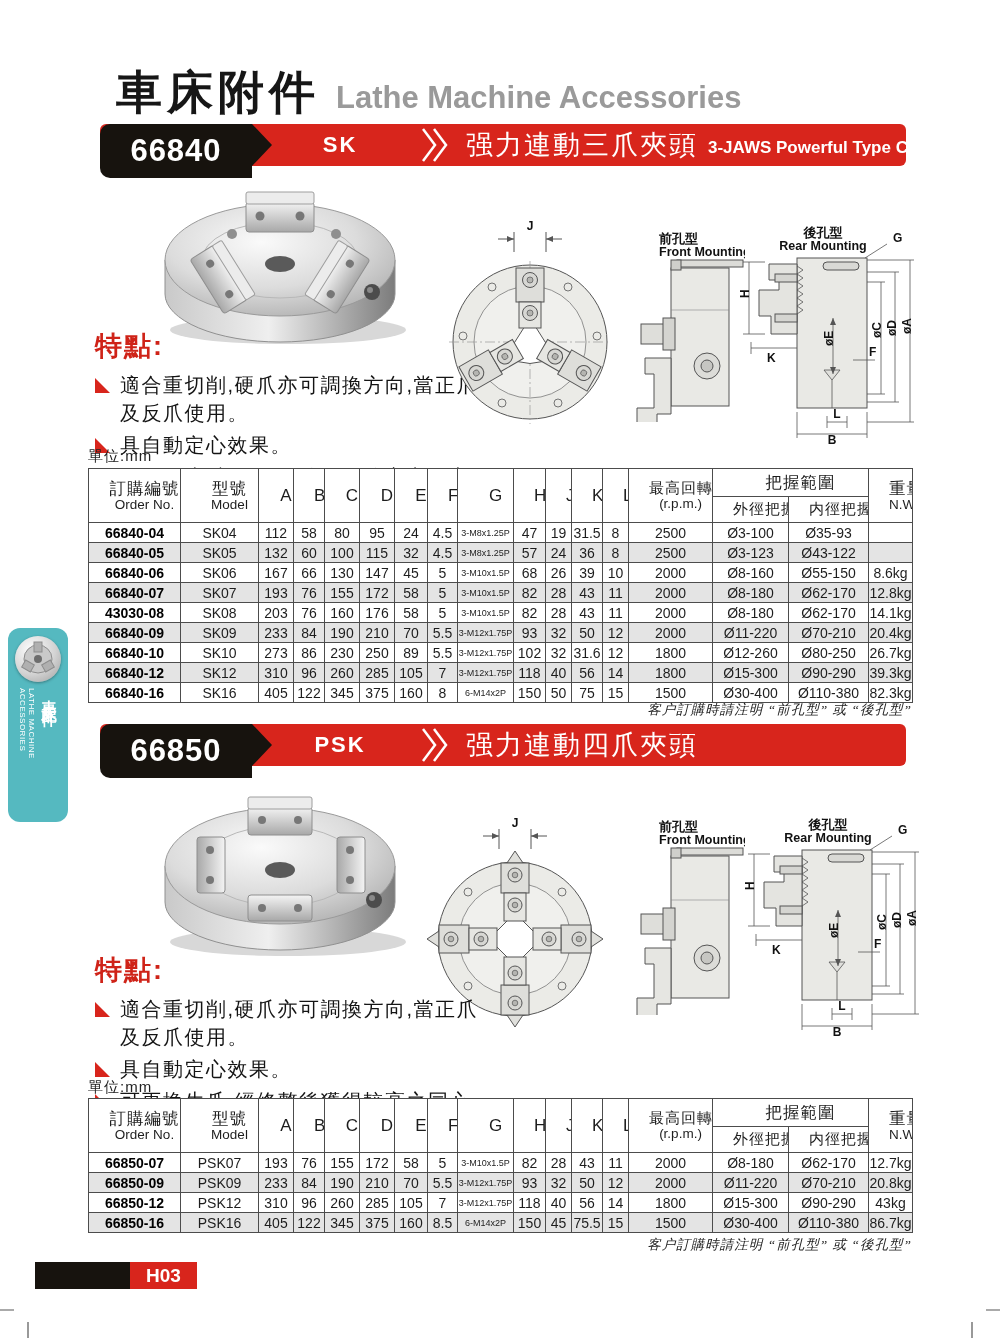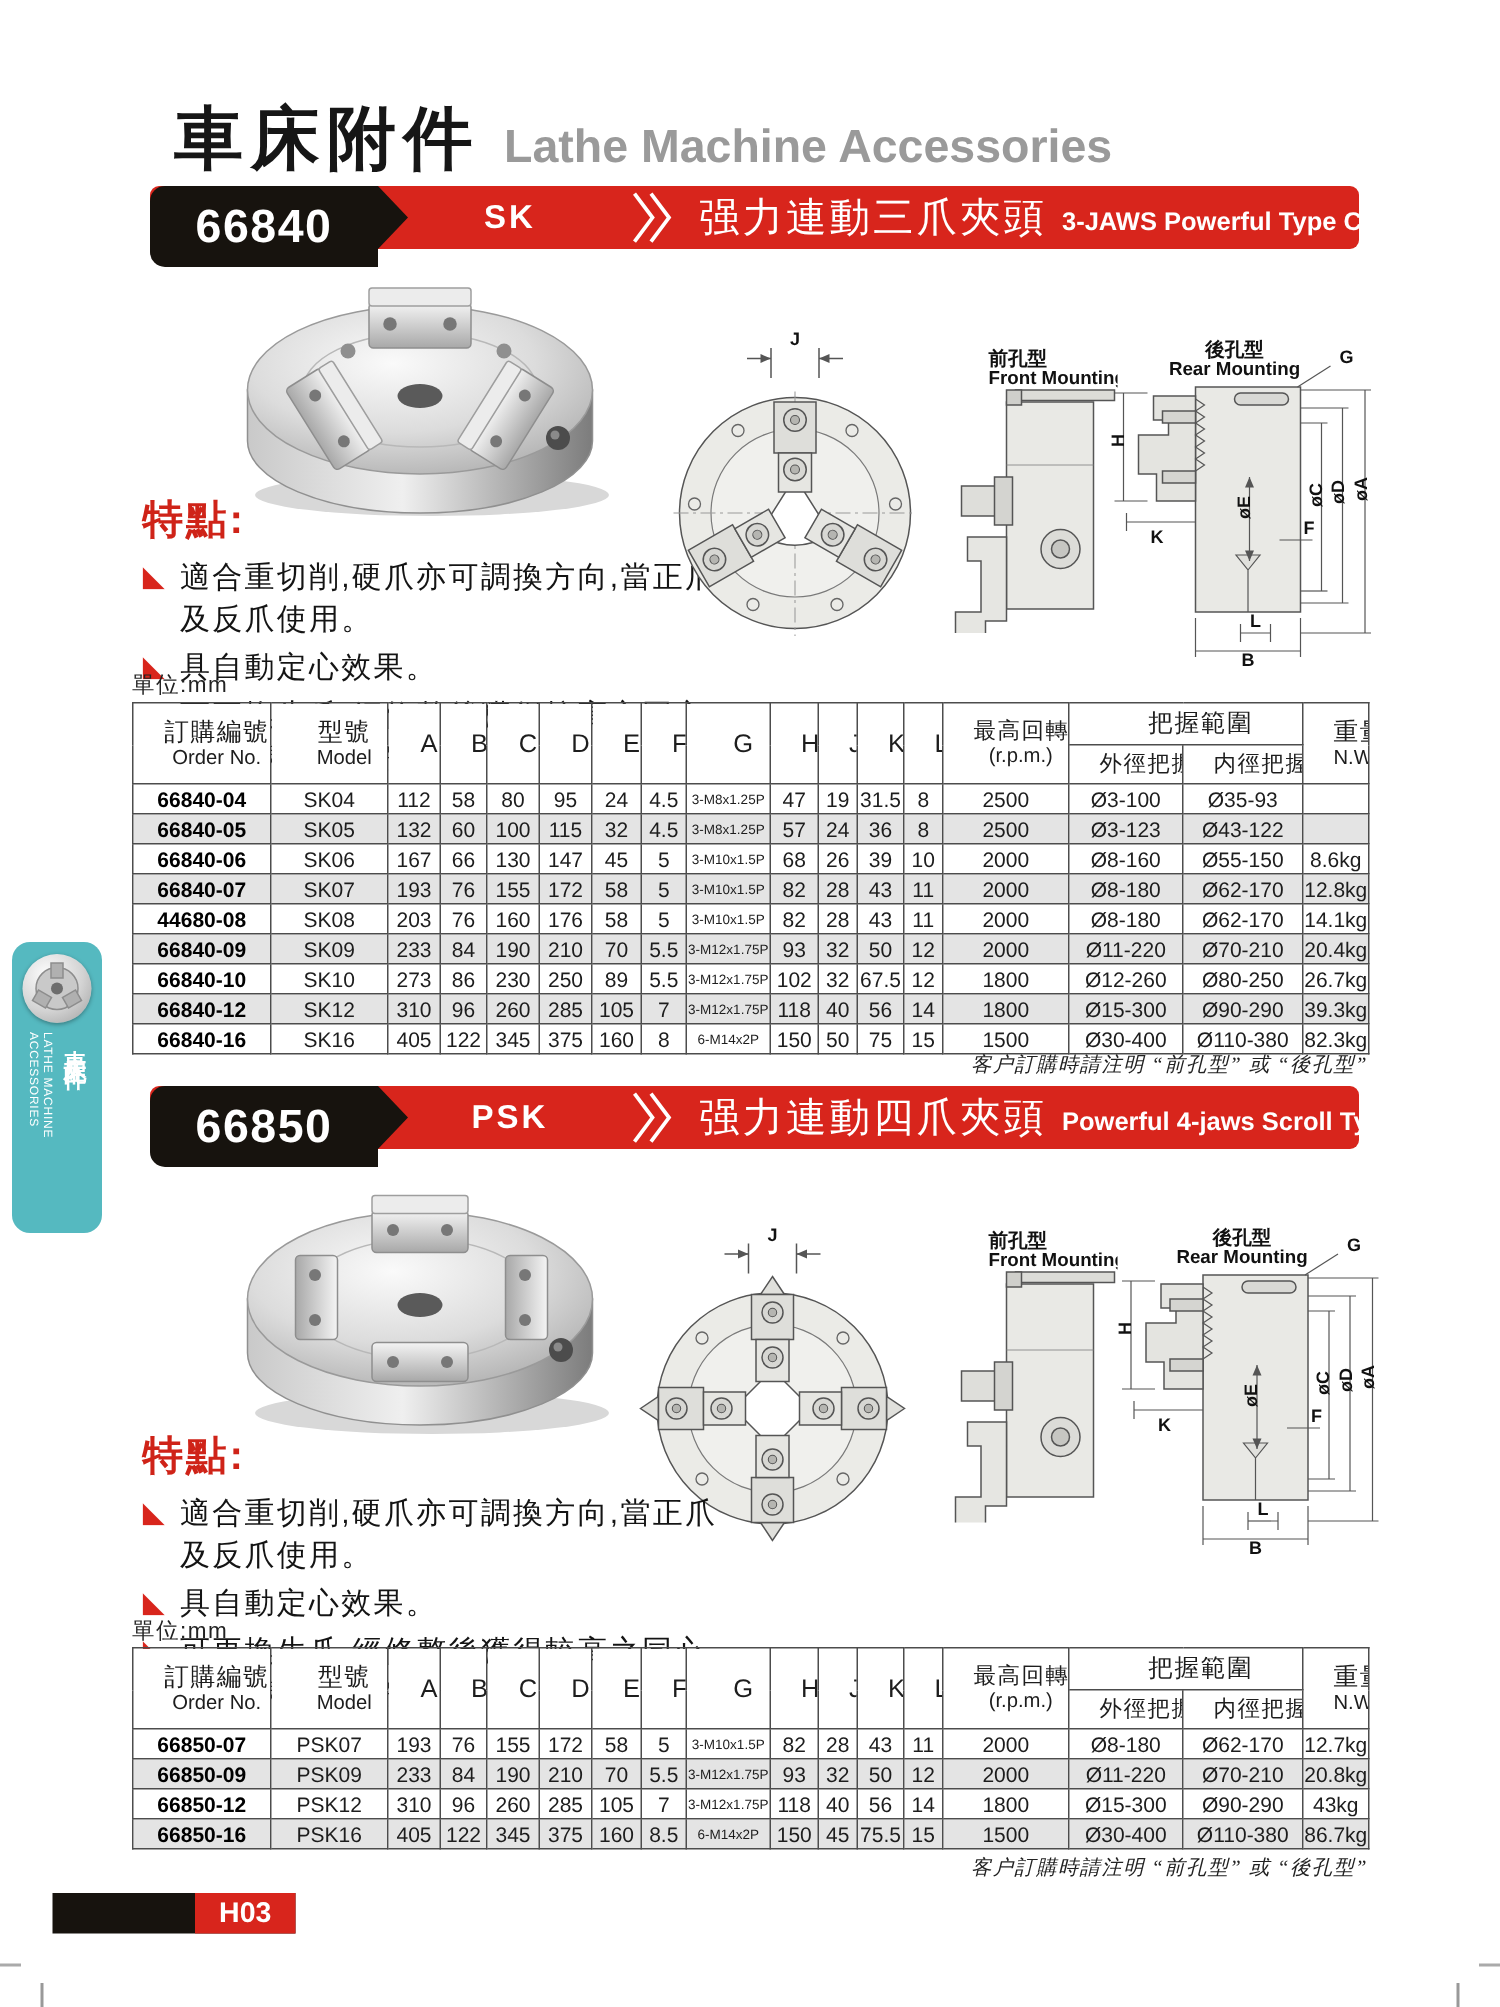--- a/index.html
+++ b/index.html
@@ -418,21 +418,21 @@
             <td>82</td>
             <td>28</td>
             <td>43</td>
             <td>11</td>
             <td>2000</td>
             <td>Ø8-180</td>
             <td>Ø62-170</td>
             <td>12.8kg</td>
           </tr>
           <tr>
-            <td class="ord">44680-08</td>
+            <td class="ord">43030-08</td>
             <td>SK08</td>
             <td>203</td>
             <td>76</td>
             <td>160</td>
             <td>176</td>
             <td>58</td>
             <td>5</td>
             <td class="thread">3-M10x1.5P</td>
             <td>82</td>
             <td>28</td>
@@ -467,21 +467,21 @@
             <td>SK10</td>
             <td>273</td>
             <td>86</td>
             <td>230</td>
             <td>250</td>
             <td>89</td>
             <td>5.5</td>
             <td class="thread">3-M12x1.75P</td>
             <td>102</td>
             <td>32</td>
-            <td>67.5</td>
+            <td>31.6</td>
             <td>12</td>
             <td>1800</td>
             <td>Ø12-260</td>
             <td>Ø80-250</td>
             <td>26.7kg</td>
           </tr>
           <tr class="alt">
             <td class="ord">66840-12</td>
             <td>SK12</td>
             <td>310</td>
@@ -528,21 +528,20 @@
   <div class="banner" style="top:724px">
     <div class="banner-red"></div>
     <div class="banner-code">66850</div>
     <div class="banner-series">PSK</div>
     <svg class="banner-chev" width="30" height="34" viewBox="0 0 30 34">
       <polyline points="3,1 15,17 3,33" fill="none" stroke="#fff" stroke-width="2.5"></polyline>
       <polyline points="14,1 26,17 14,33" fill="none" stroke="#fff" stroke-width="2.5"></polyline>
     </svg>
     <div class="banner-title">
       <span class="zh">强力連動四爪夾頭</span>
-      <span class="en">Powerful 4-jaws Scroll Type Chuck</span>
     </div>
   </div>
 
   <div class="abs" style="left:140px;top:772px">
     <svg width="280" height="190" viewBox="0 0 280 190">
       <defs>
         <radialGradient id="top2" cx="42%" cy="34%" r="75%">
           <stop offset="0" stop-color="#fafafa"></stop>
             <stop offset=".55" stop-color="#dcdcdc"></stop>
             <stop offset="1" stop-color="#adadad"></stop>

